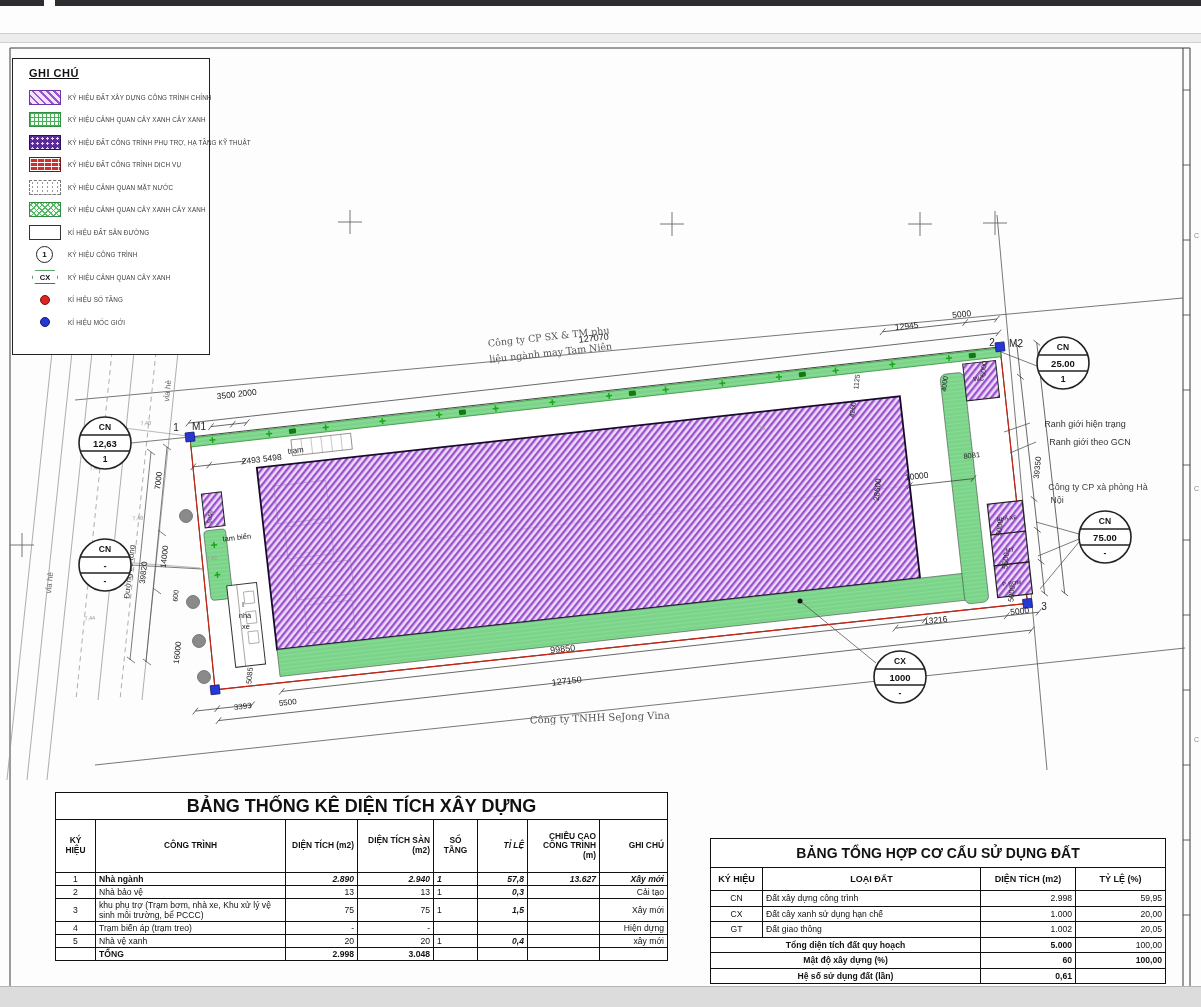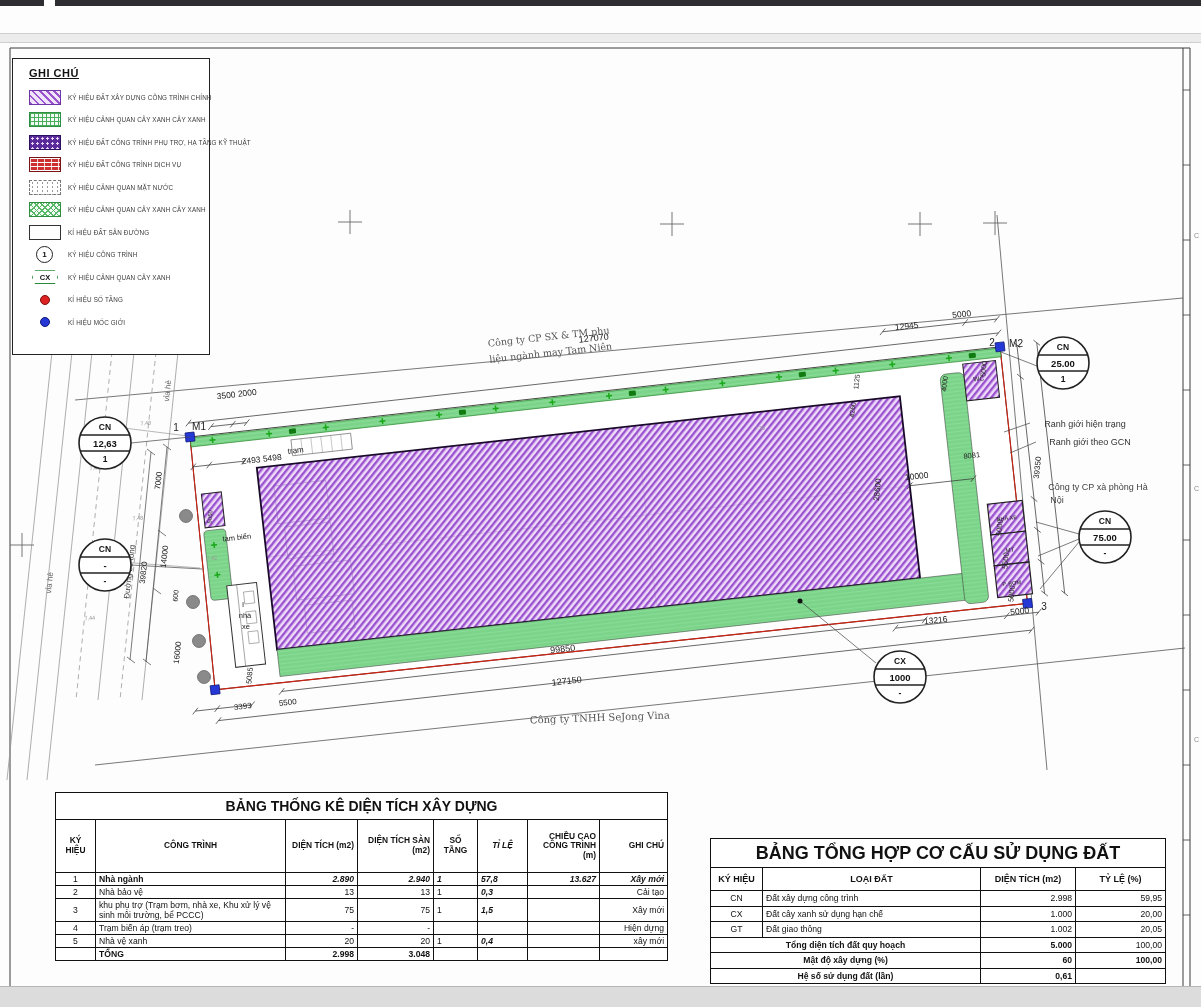--- a/index.html
+++ b/index.html
@@ -23,36 +23,36 @@
   .sw-cross-green{border-color:#2f8f41;background-color:#f4fbf4;background-image:repeating-linear-gradient(45deg,#57b868 0 1px,transparent 1px 4px),repeating-linear-gradient(-45deg,#57b868 0 1px,transparent 1px 4px);}
   .sw-plain-white{border-color:#333;background:#fff;}
   .sw-circle-1{width:17px;height:17px;margin-left:7px;margin-right:8px;border:1.6px solid #222;border-radius:50%;background:#fff;color:#111;}
   .sw-cx-badge{width:26px;height:14px;margin-left:3px;margin-right:3px;border:1.6px solid #2a8a3a;background:#fff;color:#111;clip-path:polygon(12% 0,88% 0,100% 50%,88% 100%,12% 100%,0 50%);font-size:7.5px;}
   .sw-dot-red{width:10px;height:10px;margin-left:11px;margin-right:11px;border:1px solid #7a0f0f;border-radius:50%;background:#dd2222;}
   .sw-dot-blue{width:10px;height:10px;margin-left:11px;margin-right:11px;border:1px solid #101a7a;border-radius:50%;background:#2538d6;}
   .legend-label{font-size:6.3px;color:#3a3a3a;margin-left:7px;letter-spacing:.15px;white-space:nowrap;}
   
   .dtable{position:absolute;border-collapse:collapse;background:#fff;table-layout:fixed;}
   .dtable td{border:1px solid #111;padding:1px 3px;font-size:8.6px;color:#111;overflow:hidden;}
-  .dtable .ttl td{font-size:14px;font-weight:bold;text-align:center;height:24px;}
+  .dtable .ttl td{font-size:18px;font-weight:bold;text-align:center;height:24px;}
   .dtable .hdr td{font-weight:bold;text-align:center;font-size:8.4px;line-height:1.15;}
   #stat-table{left:55px;top:792px;width:612px;border:1.5px solid #111;}
   #stat-table .hdr td{height:50px;}
   #stat-table td:nth-child(1){text-align:center;}
   #stat-table td:nth-child(3),#stat-table td:nth-child(4){text-align:right;}
   #stat-table td:nth-child(5){}
-  #stat-table td:nth-child(6){font-weight:bold;font-style:italic;}
+  #stat-table td:nth-child(6){text-align:right;font-weight:bold;font-style:italic;}
   #stat-table td:nth-child(7){text-align:right;}
   #stat-table td:nth-child(8){text-align:right;}
   #stat-table tr.em td{font-weight:bold;font-style:italic;}
   #stat-table tr.em td:nth-child(2){font-style:normal;}
   #stat-table tr.em td:nth-child(1){font-style:normal;font-weight:normal;}
   #stat-table tr.tot td:nth-child(-n+4){font-weight:bold;}
   #land-table{left:710px;top:838px;width:455px;border:1.5px solid #111;}
-  #land-table .ttl td{font-size:18px;height:26px;}
+  #land-table .ttl td{font-size:14px;height:26px;}
   #land-table .hdr td{height:20px;font-size:9px;}
   #land-table td{height:12.5px;}
   #land-table td:nth-child(1){text-align:center;}
   #land-table td.num{text-align:right;}
   #land-table tr.b td{font-weight:bold;}
   #land-table tr.b td.ratio-n{font-weight:normal;}
   #land-table td.ctr{text-align:right;}
 </style>
 </head>
 <body>

